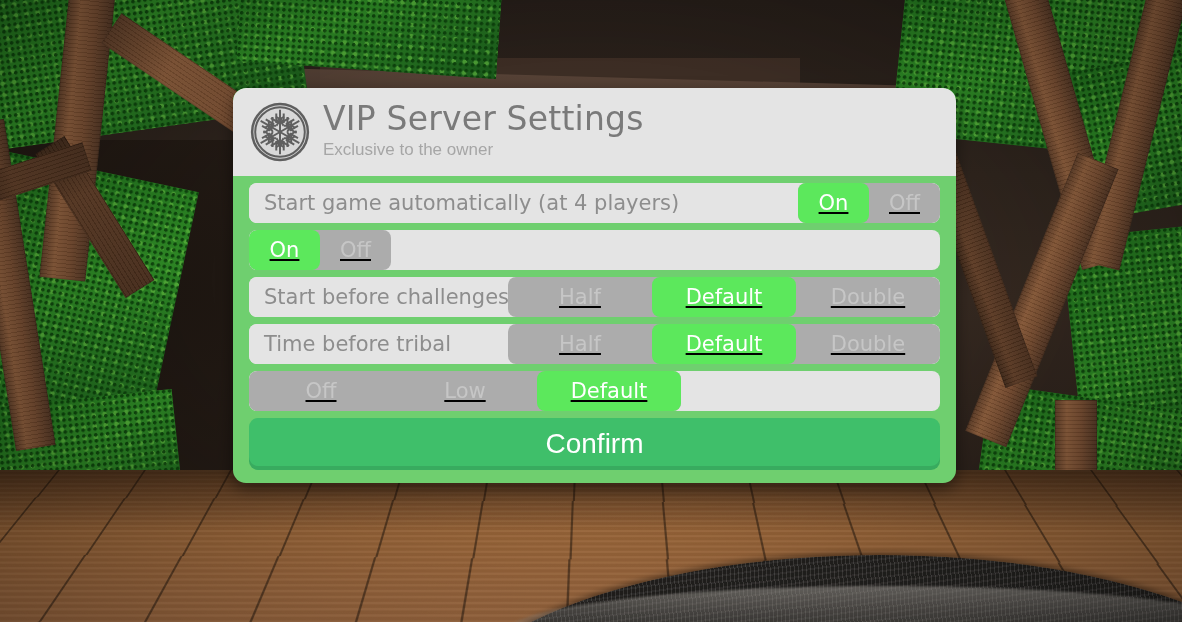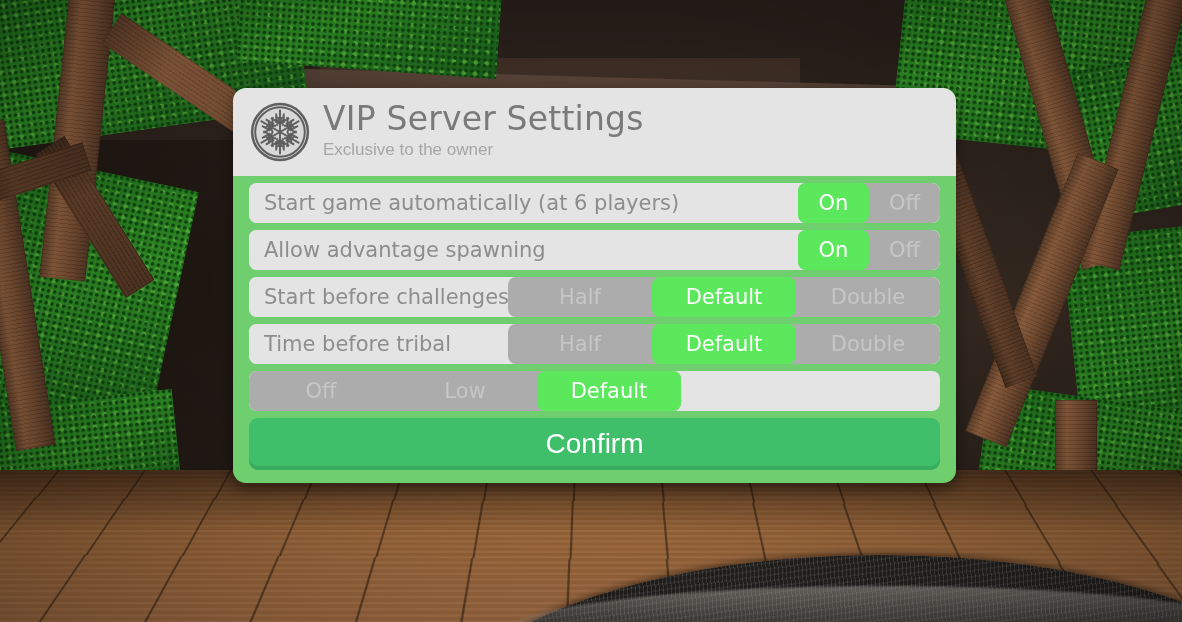--- a/index.html
+++ b/index.html
@@ -204,20 +204,21 @@
     background: #e4e4e4;
     white-space: nowrap;
     overflow: hidden;
   }
   .options {
     flex: 0 0 auto;
     display: flex;
     align-items: stretch;
     background: #acacac;
     border-radius: 8px;
+    text-decoration: underline;
   }
   .options.two  { width: 142px; }
   .options.three{ width: 432px; }
 
   .opt {
     flex: 1 1 0;
     display: flex;
     align-items: center;
     justify-content: center;
     font-family: "DejaVu Sans", sans-serif;
@@ -354,28 +355,27 @@
       </svg>
       <div class="header-text">
         <div class="panel-title">VIP Server Settings</div>
         <div class="panel-subtitle">Exclusive to the owner</div>
       </div>
     </div>
 
     <div class="panel-body">
       <div id="settings-list">
           <div class="setting-row">
-            <div class="setting-label">Start game automatically (at 6 players)</div>
+            <div class="setting-label">Start game automatically (at 4 players)</div>
             <div class="options two">
               <div class="opt active">On</div>
               <div class="opt">Off</div>
             </div>
           </div>
           <div class="setting-row">
-            <div class="setting-label">Allow advantage spawning</div>
             <div class="options two">
               <div class="opt active">On</div>
               <div class="opt">Off</div>
             </div>
           </div>
           <div class="setting-row">
             <div class="setting-label">Start before challenges</div>
             <div class="options three">
               <div class="opt">Half</div>
               <div class="opt active">Default</div>

